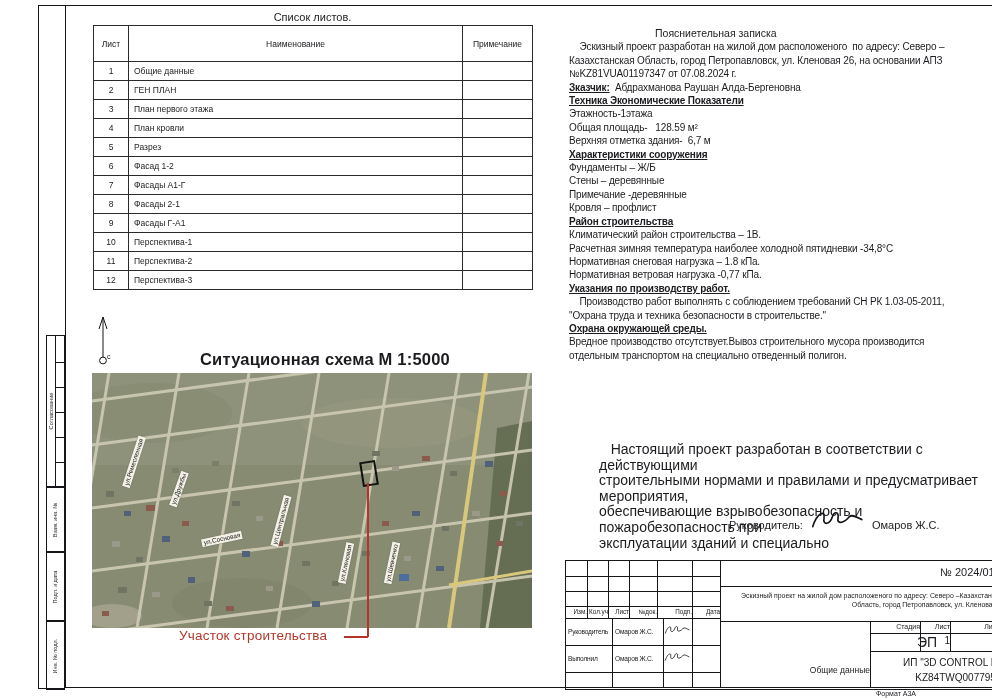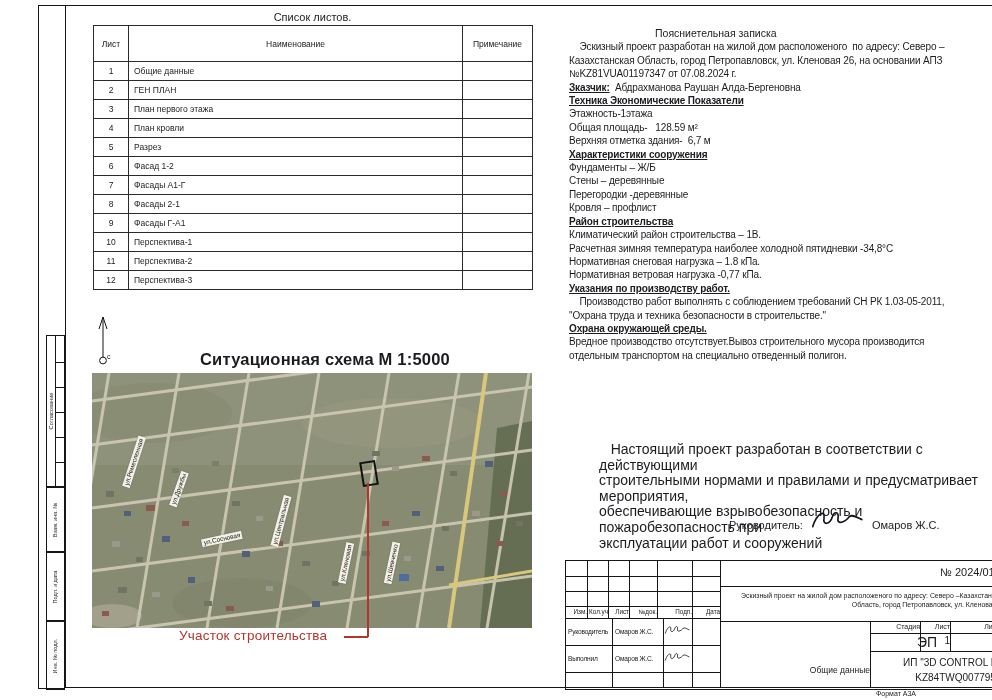--- a/index.html
+++ b/index.html
@@ -289,21 +289,21 @@
 
         <div class="note-line"><span class="u"></span><span>Верхняя отметка здания-  6,7 м</span></div>
 
         <div class="note-line"><span class="u">Характеристики сооружения</span><span></span></div>
 
         <div class="note-line"><span class="u"></span><span>Фундаменты – Ж/Б</span></div>
 
 
         <div class="note-line"><span class="u"></span><span>Стены – деревянные</span></div>
 
-        <div class="note-line"><span class="u"></span><span>Перегородки -деревянные</span></div>
+        <div class="note-line"><span class="u"></span><span>Примечание -деревянные</span></div>
 
         <div class="note-line"><span class="u"></span><span>Кровля – профлист</span></div>
 
         <div class="note-line"><span class="u">Район строительства</span><span></span></div>
 
         <div class="note-line"><span class="u"></span><span>Климатический район строительства – 1В.</span></div>
 
         <div class="note-line"><span class="u"></span><span>Расчетная зимняя температура наиболее холодной пятидневки -34,8°С</span></div>
 
         <div class="note-line"><span class="u"></span><span>Нормативная снеговая нагрузка – 1.8 кПа.</span></div>
@@ -325,21 +325,21 @@
   </div>
 
   <div class="abs statement">
 
       <div class="stmt-line">   Настоящий проект разработан в соответствии с действующими</div>
 
       <div class="stmt-line">строительными нормами и правилами и предусматривает мероприятия,</div>
 
       <div class="stmt-line">обеспечивающие взрывобезопасность и пожаробезопасность при</div>
 
-      <div class="stmt-line">эксплуатации работ и сооружений</div>
+      <div class="stmt-line">эксплуатации зданий и специально</div>
     </div>
 
   <div class="abs appr-label">Руководитель:</div>
   <svg class="abs sig" style="left:786px;top:508px;" width="56" height="26" viewBox="0 0 40 18">
     <path d="M2,13 C5,3 11,1 10,7 C9,12 14,12 16,6 C17,2 21,2 20,7 C19,12 25,10 28,6 C30,4 33,6 37,8"></path>
   </svg>
   <div class="abs appr-name">Омаров Ж.С.</div>
 
   <div class="abs stamp">
     <div class="vl thick" style="left:154px;top:0;height:127px;"></div>

